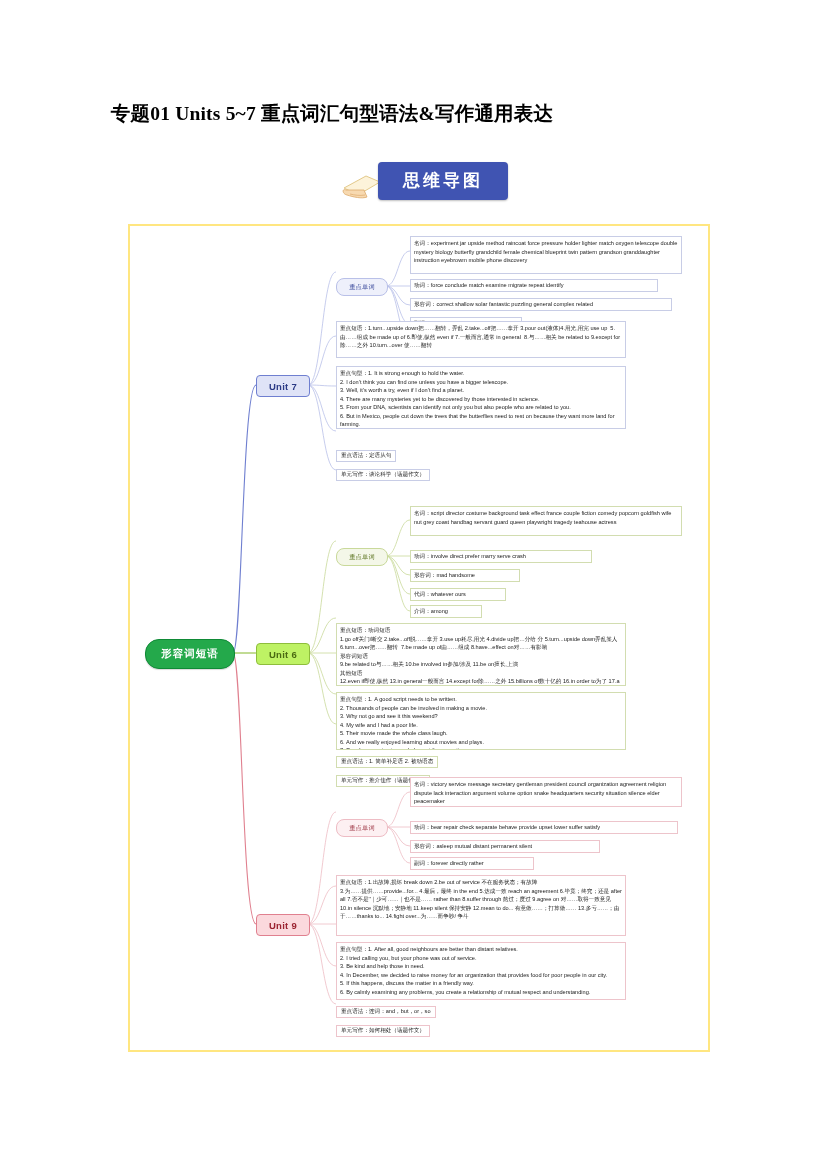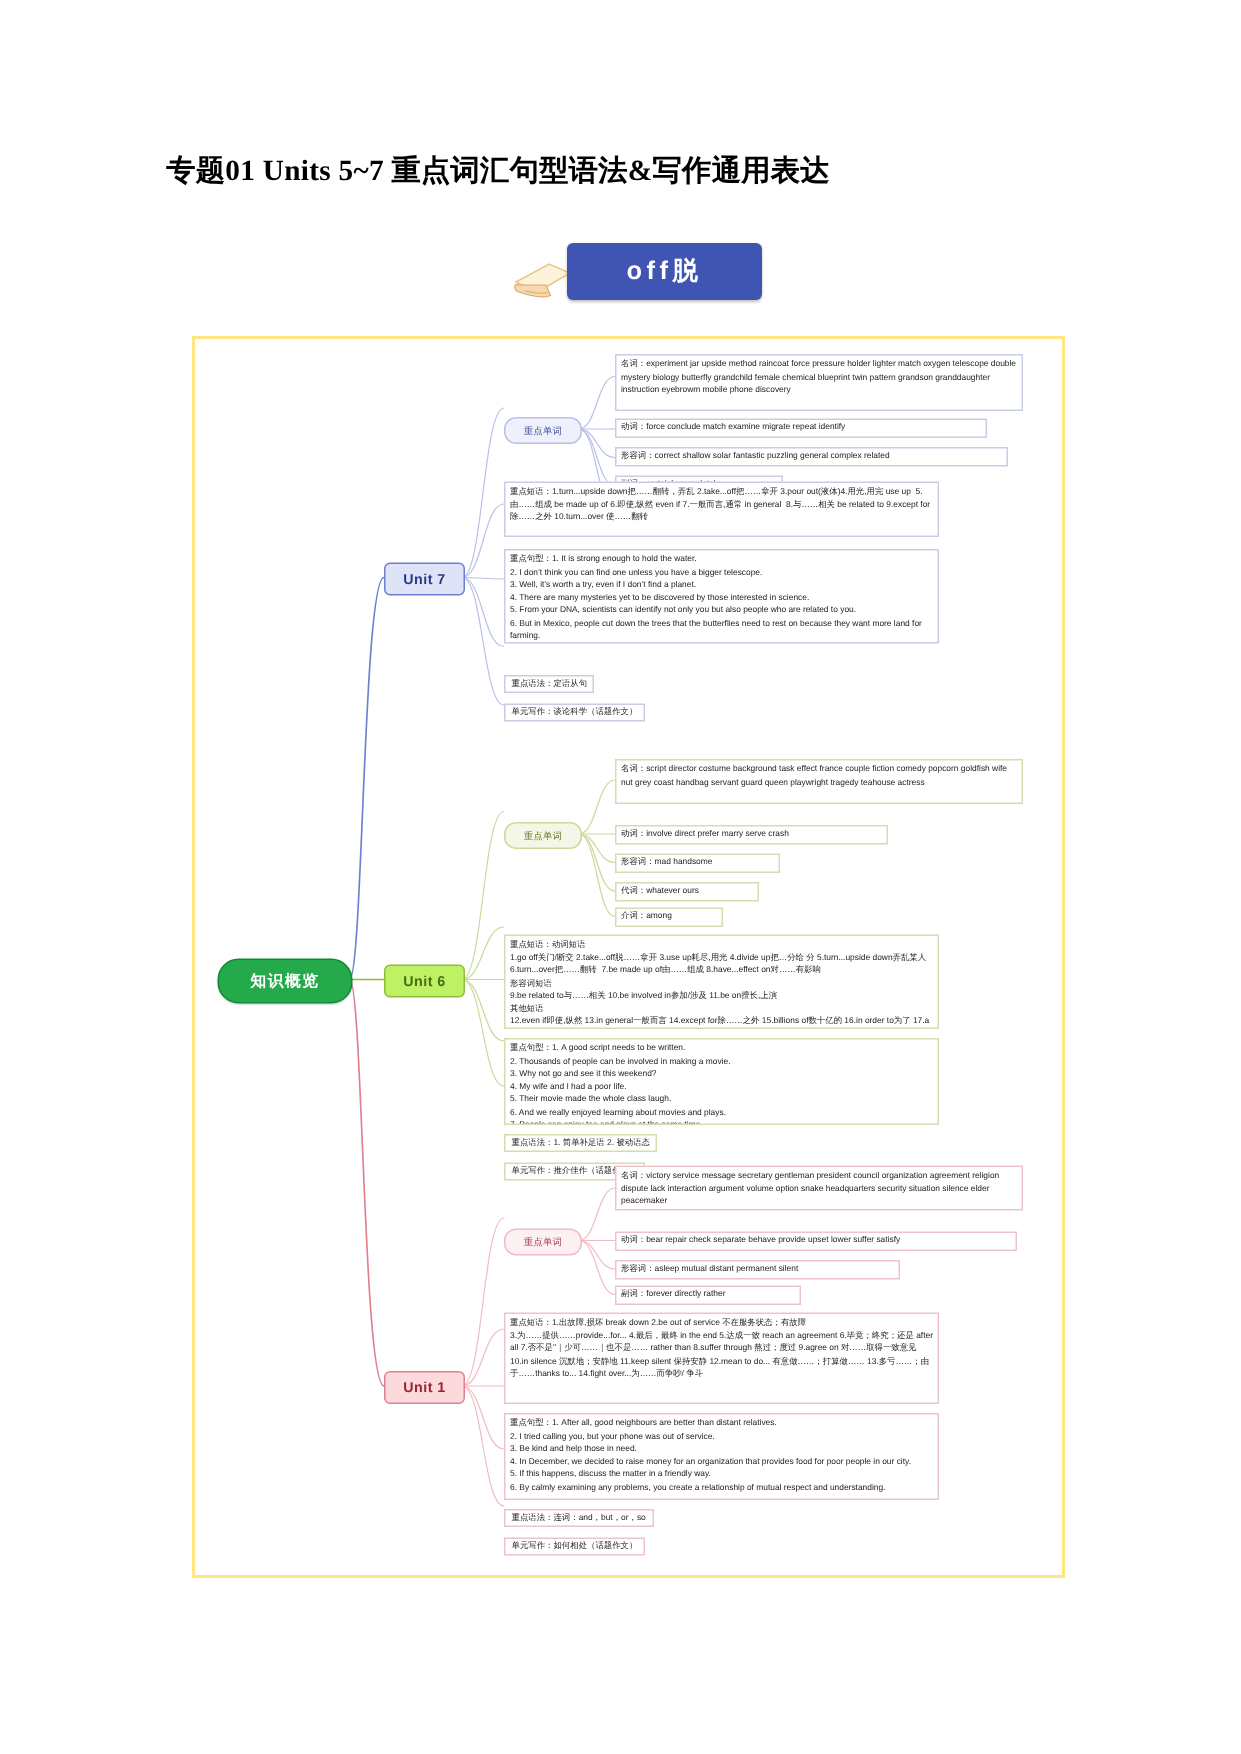--- a/index.html
+++ b/index.html
@@ -97,21 +97,21 @@
 
   <div class="doc-title">专题01 Units 5~7 重点词汇句型语法&amp;写作通用表达</div>
 
   <div class="banner">
     <svg class="hand" viewBox="0 0 62 34">
       <path d="M4 20 L26 8 L40 14 L18 27 Z" fill="#fdf3da" stroke="#e3c98a" stroke-width="1"></path>
       <path d="M6 22 C2 20 2 26 7 27 C13 29 22 31 27 29 L24 22 Z" fill="#f7d9b0" stroke="#dca86a" stroke-width=".8"></path>
       <path d="M10 26 C14 27 20 28 25 27" fill="none" stroke="#dca86a" stroke-width=".7"></path>
     </svg>
     <div class="chip">
-      <span>off脱</span>
+      <span>思维导图</span>
     </div>
   </div>
 
   <div class="frame">
     <div class="canvas">
 
       <svg class="svglayer" viewBox="0 0 578 824">
 
         <path d="M103 427 C112 427 112 160 126 159" fill="none" stroke="#6f7fd0" stroke-width="1.1"></path>
         <path d="M103 427 L126 427" fill="none" stroke="#8ebd3c" stroke-width="1.1"></path>
@@ -144,21 +144,21 @@
         <path d="M178 698 C192 698 192 660 206 660" fill="none" stroke="#eebcc4" stroke-width=".8"></path>
         <path d="M178 698 L206 698" fill="none" stroke="#eebcc4" stroke-width=".8"></path>
         <path d="M178 698 C192 698 192 740 206 740" fill="none" stroke="#eebcc4" stroke-width=".8"></path>
         <path d="M178 698 C192 698 192 778 206 778" fill="none" stroke="#eebcc4" stroke-width=".8"></path>
         <path d="M256 601 C268 601 268 566 280 566" fill="none" stroke="#eebcc4" stroke-width=".8"></path>
         <path d="M256 601 L280 601" fill="none" stroke="#eebcc4" stroke-width=".8"></path>
         <path d="M256 601 C268 601 268 620 280 620" fill="none" stroke="#eebcc4" stroke-width=".8"></path>
         <path d="M256 601 C268 601 268 637 280 637" fill="none" stroke="#eebcc4" stroke-width=".8"></path>
       </svg>
 
-      <div class="root">知识概览</div>
+      <div class="root">形容词短语</div>
 
       <div class="unit u5">Unit 7</div>
       <div class="cat c5" style="left:206px;top:52px;">重点单词</div>
 
       <div class="box multi" style="left:280px;top:10px;width:272px;height:38px;">名词：experiment jar upside method raincoat force pressure holder lighter match oxygen telescope double mystery biology butterfly grandchild female chemical blueprint twin pattern grandson granddaughter instruction eyebrowm mobile phone discovery</div>
       <div class="box single" style="left:280px;top:53px;width:248px;height:13px;">动词：force conclude match examine migrate repeat identify</div>
       <div class="box single" style="left:280px;top:72px;width:262px;height:13px;">形容词：correct shallow solar fantastic puzzling general complex related</div>
       <div class="box single" style="left:280px;top:91px;width:112px;height:13px;">副词：certainly completely</div>
       <div class="box single" style="left:280px;top:108px;width:62px;height:13px;">连词：unless</div>
 
@@ -190,21 +190,21 @@
       <div class="box multi g6" style="left:206px;top:466px;width:290px;height:58px;white-space:pre-wrap;">重点句型：1. A good script needs to be written.
 2. Thousands of people can be involved in making a movie.
 3. Why not go and see it this weekend?
 4. My wife and I had a poor life.
 5. Their movie made the whole class laugh.
 6. And we really enjoyed learning about movies and plays.
 7. People can enjoy tea and plays at the same time.</div>
       <div class="tag g6" style="left:206px;top:530px;">重点语法：1. 简单补足语 2. 被动语态</div>
       <div class="tag g6" style="left:206px;top:549px;">单元写作：推介佳作（话题作文）</div>
 
-      <div class="unit u7">Unit 1</div>
+      <div class="unit u7">Unit 9</div>
       <div class="cat c7" style="left:206px;top:593px;">重点单词</div>
 
       <div class="box multi g7" style="left:280px;top:551px;width:272px;height:30px;">名词：victory service message secretary gentleman president council organization agreement religion dispute lack interaction argument volume option snake headquarters security situation silence elder peacemaker</div>
       <div class="box single g7" style="left:280px;top:595px;width:268px;height:13px;">动词：bear repair check separate behave provide upset lower suffer satisfy</div>
       <div class="box single g7" style="left:280px;top:614px;width:190px;height:13px;">形容词：asleep mutual distant permanent silent</div>
       <div class="box single g7" style="left:280px;top:631px;width:124px;height:13px;">副词：forever directly rather</div>
 
       <div class="box multi g7" style="left:206px;top:649px;width:290px;height:61px;white-space:pre-wrap;">重点短语：1.出故障,损坏 break down 2.be out of service 不在服务状态；有故障
 3.为……提供……provide...for... 4.最后，最终 in the end 5.达成一致 reach an agreement 6.毕竟；终究；还是 after all 7.否不是''｜少可……｜也不是…… rather than 8.suffer through 熬过；度过 9.agree on 对……取得一致意见
 10.in silence 沉默地；安静地 11.keep silent 保持安静 12.mean to do... 有意做……；打算做…… 13.多亏……；由于……thanks to... 14.fight over...为……而争吵/ 争斗</div>

